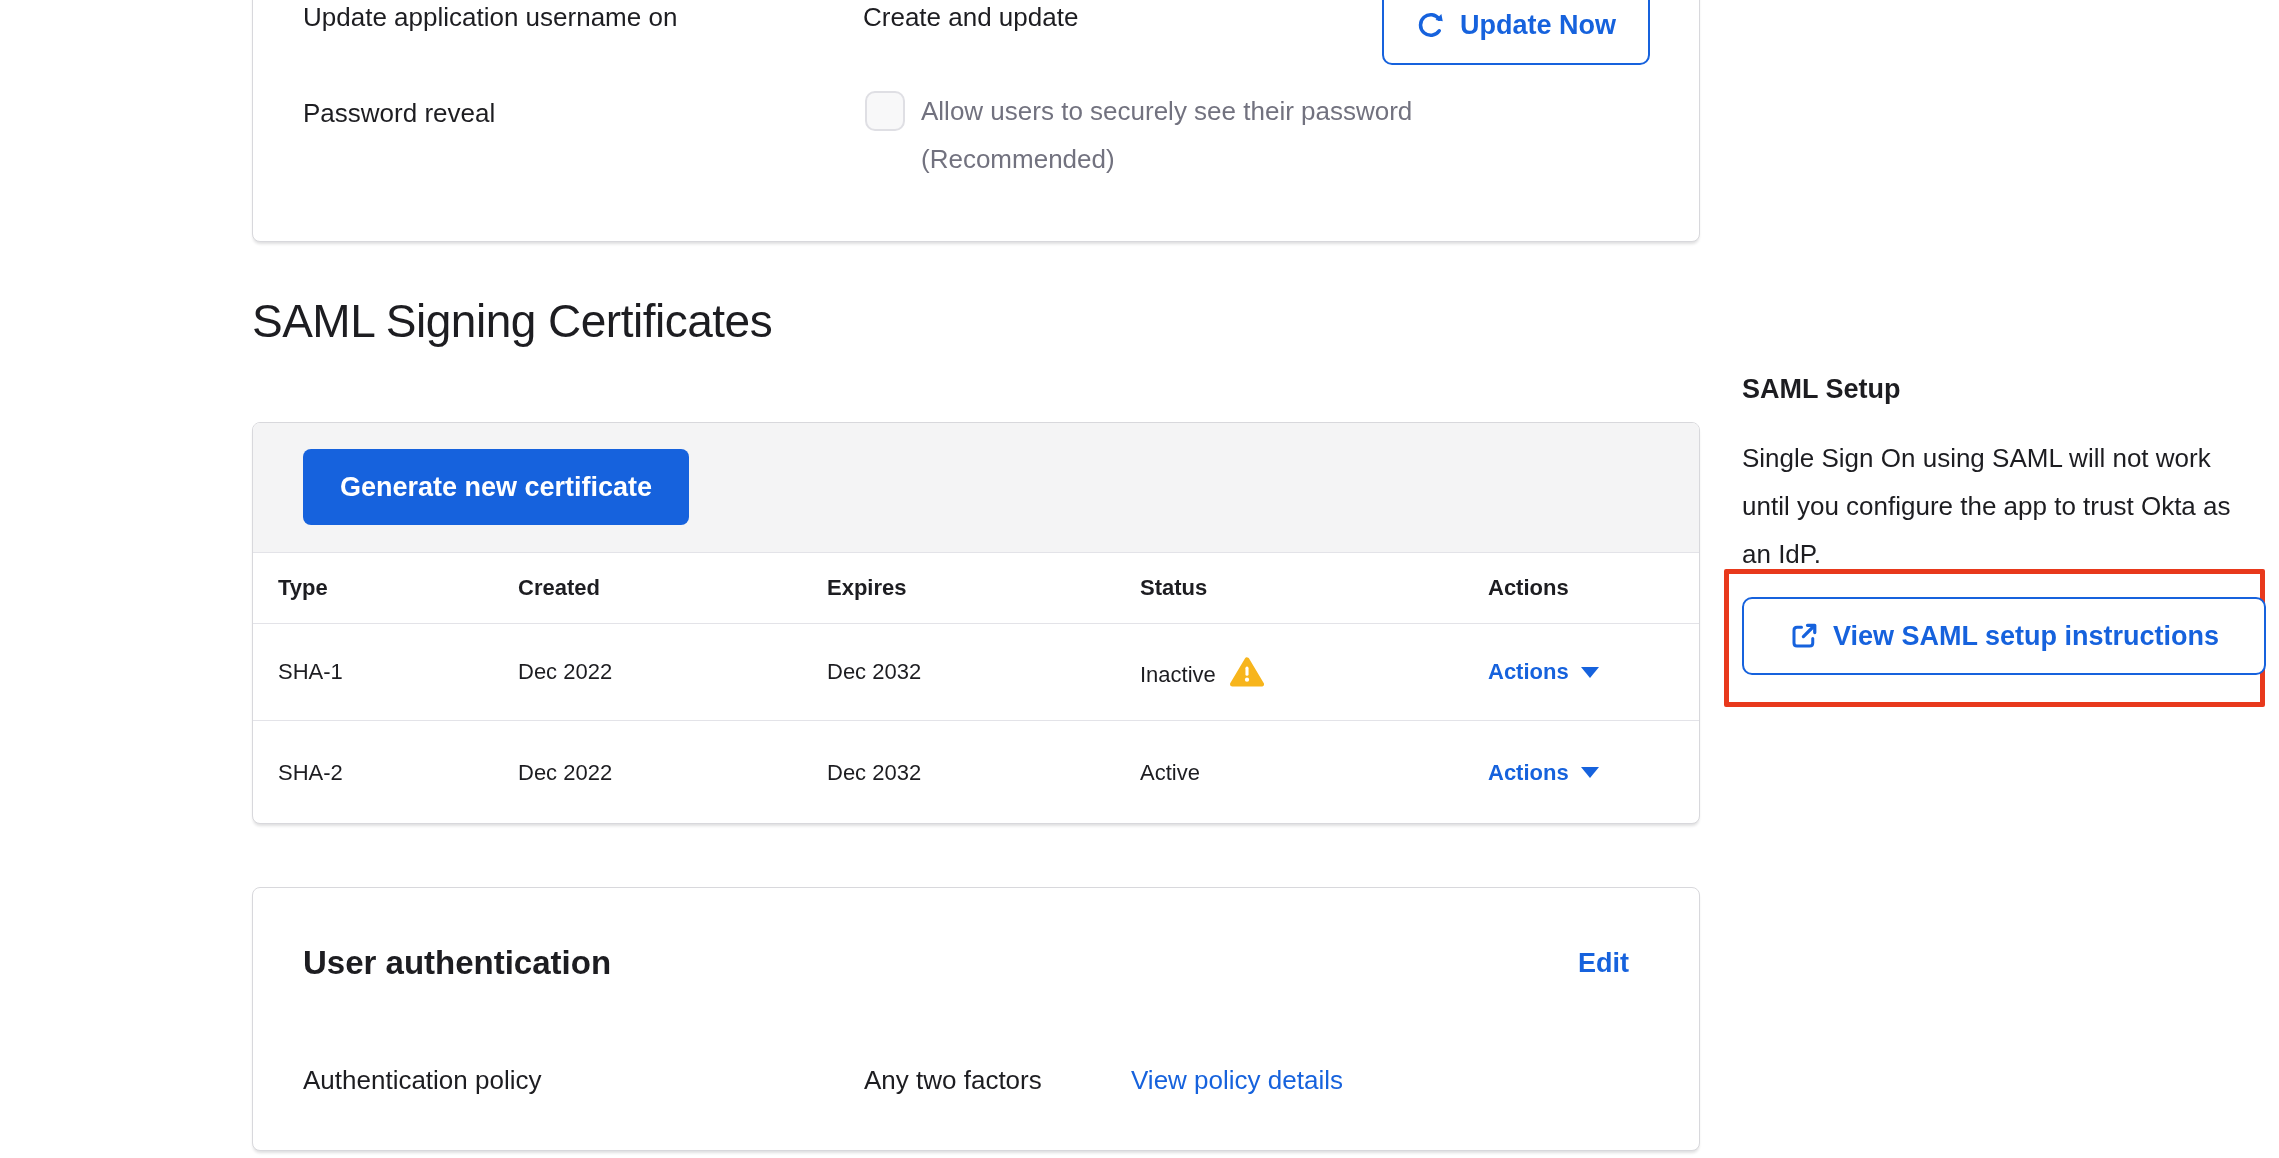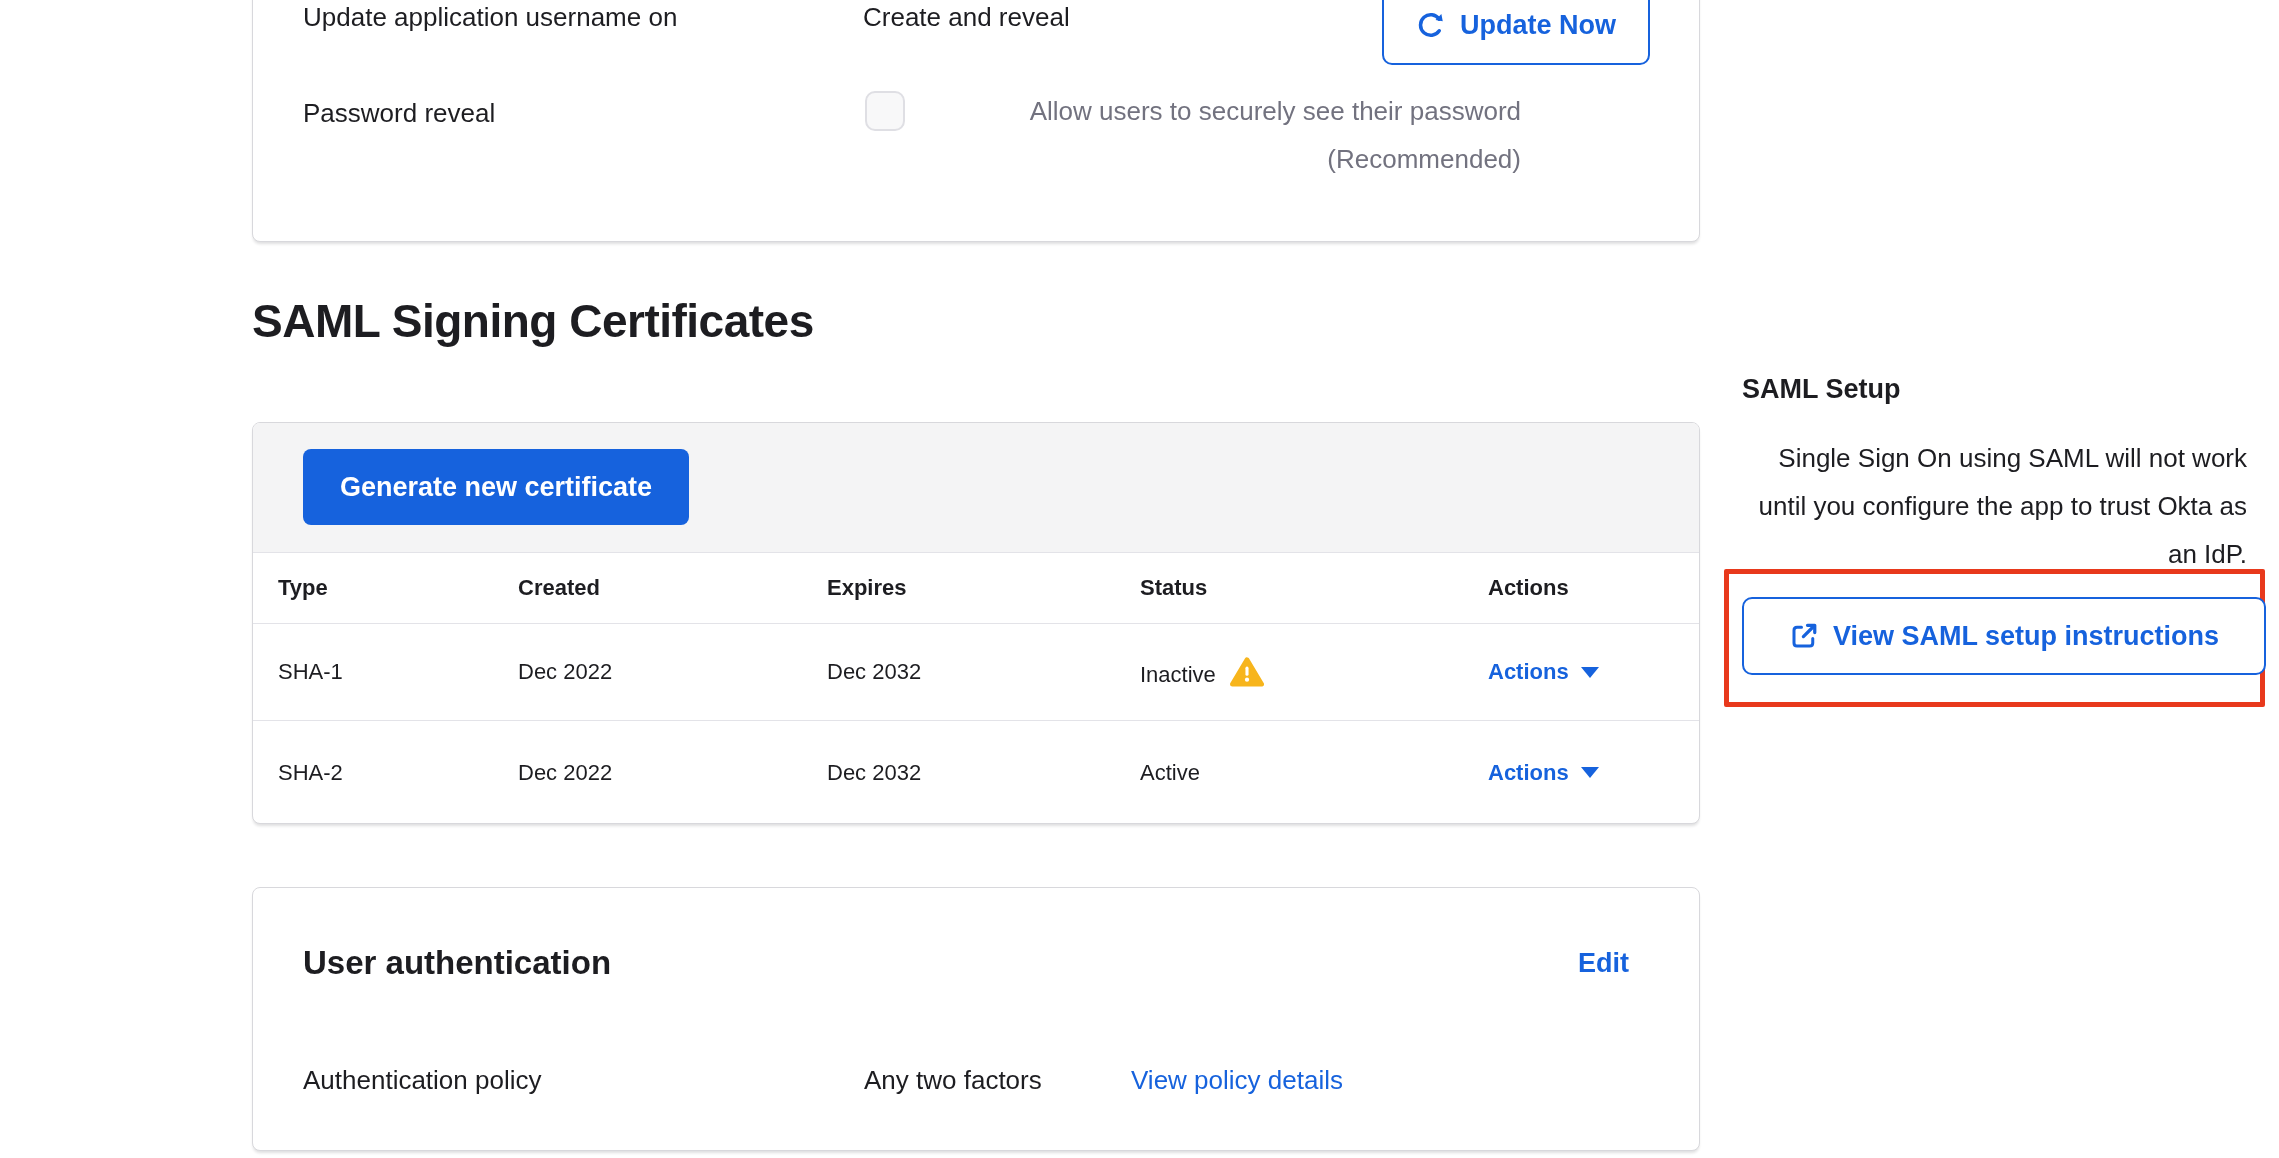--- a/index.html
+++ b/index.html
@@ -7,40 +7,40 @@
   body { font-family:"Liberation Sans", sans-serif; color:#1d1d21; }
   .page {
     position:relative; width:2279px; height:1158px;
     background:#ffffff; overflow:hidden;
   }
   .card {
     position:absolute; background:#fff;
     border:1px solid #d8d8dc; border-radius:8px;
     box-shadow:0 3px 3px -1px rgba(29,29,33,0.14);
   }
-  .abs { position:absolute;text-align:right; }
+  .abs { position:absolute; }
   .t26 { font-size:26px; line-height:1.25; }
   .gray { color:#72727f; }
 
   
   #top-card { left:252px; top:-62px; width:1448px; height:304px; }
   .outline-btn {
     display:flex; align-items:center; justify-content:center; gap:14px;
     border:2px solid #1662dd; border-radius:10px; background:#fff;
     color:#1662dd; font-weight:700; font-size:27px; cursor:pointer;
     font-family:"Liberation Sans", sans-serif;
   }
   #update-now-btn { left:1129px; top:46px; width:268px; height:80px; }
   .checkbox {
     position:absolute; width:40px; height:40px; border-radius:10px;
     background:#f8f8f9; border:2px solid #dfdfe4; cursor:pointer;
   }
 
   
-  #section-title { left:252px; top:294px; font-size:46px; font-weight:700; letter-spacing:-0.5px; }
+  #section-title { left:252px; top:294px; font-size:46px; font-weight:400; letter-spacing:-0.5px; }
 
   
   #cert-card { left:252px; top:422px; width:1448px; height:402px; overflow:hidden; }
   #cert-band { position:relative; height:130px; background:#f4f4f5; border-bottom:1px solid #e3e3e8; }
   .primary-btn {
     position:absolute; left:50px; top:26px; width:386px; height:76px;
     background:#1662dd; border:none; border-radius:8px;
     color:#ffffff; font-weight:700; font-size:27px; cursor:pointer;
     font-family:"Liberation Sans", sans-serif;
   }
@@ -77,21 +77,21 @@
 
   svg { display:block; }
 </style>
 </head>
 <body>
 
 <div class="page">
 
   <div id="top-card" class="card">
     <div class="abs t26" style="left:50px; top:62px;">Update application username on</div>
-    <div class="abs t26" style="left:610px; top:62px;">Create and reveal</div>
+    <div class="abs t26" style="left:610px; top:62px;">Create and update</div>
 
     <button id="update-now-btn" class="abs outline-btn">
       <span>
         <svg width="30" height="30" viewBox="0 0 24 24">
           <path d="M18.6 16.6 A 8.2 8.2 0 1 1 18.6 7.4" fill="none" stroke="#1662dd" stroke-width="2.8" stroke-linecap="round"></path>
           <path d="M15.6 7.9 L21.4 9.0 L20.3 3.2 Z" fill="#1662dd"></path>
         </svg>
       </span>
       <span>Update Now</span>
     </button>

